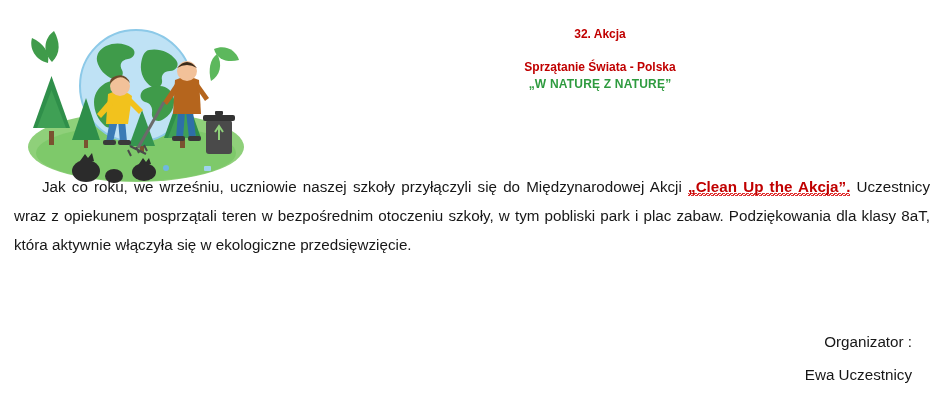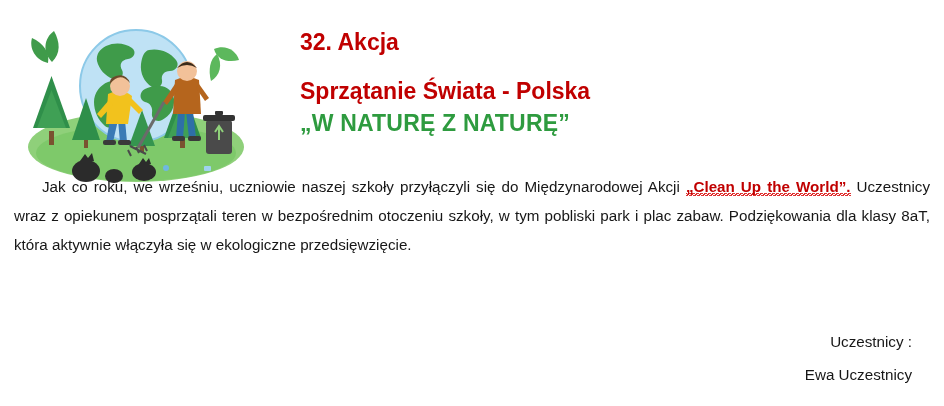--- a/index.html
+++ b/index.html
@@ -30,24 +30,24 @@
     height: 170px;
   }
   .illo-svg { display: block; }
 
   
   .heading {
     position: absolute;
     left: 300px;
     top: 26px;
     width: 600px;
-    text-align: left;
+    text-align: center;
     line-height: 1.42;
     font-weight: bold;
-    font-size: 23px;
+    font-size: 12px;
   }
   .heading .l1 { color: #c00000; }
   .heading .l2 { color: #c00000; margin-top: 16px; }
   .heading .l3 { color: #2e9b3f; letter-spacing: .2px; }
 
   
   .body-text {
     position: absolute;
     left: 14px;
     top: 172px;
@@ -191,23 +191,23 @@
 
   <div class="heading">
     <div class="l1">32. Akcja</div>
     <div class="l2">Sprzątanie Świata - Polska</div>
     <div class="l3">„W NATURĘ Z NATURĘ”</div>
   </div>
 
   <div class="body-text">
     <p>
       <span class="indent"></span><span>Jak co roku, we wrześniu, uczniowie naszej szkoły przyłączyli się do Międzynarodowej  Akcji</span>
-      <span class="squiggle">„Clean Up the World”.</span>
+      <span class="squiggle">„Clean Up the Akcja”.</span>
       <span>Uczestnicy  wraz  z  opiekunem  posprzątali  teren  w  bezpośrednim   otoczeniu szkoły, w tym pobliski park i plac zabaw. Podziękowania dla klasy 8aT, która aktywnie włączyła się w ekologiczne przedsięwzięcie.</span>
     </p>
   </div>
 
   <div class="signature">
-    <div>Uczestnicy :</div>
+    <div>Organizator :</div>
     <div>Ewa Uczestnicy</div>
   </div>
 
 </div>
 
 </body></html>

